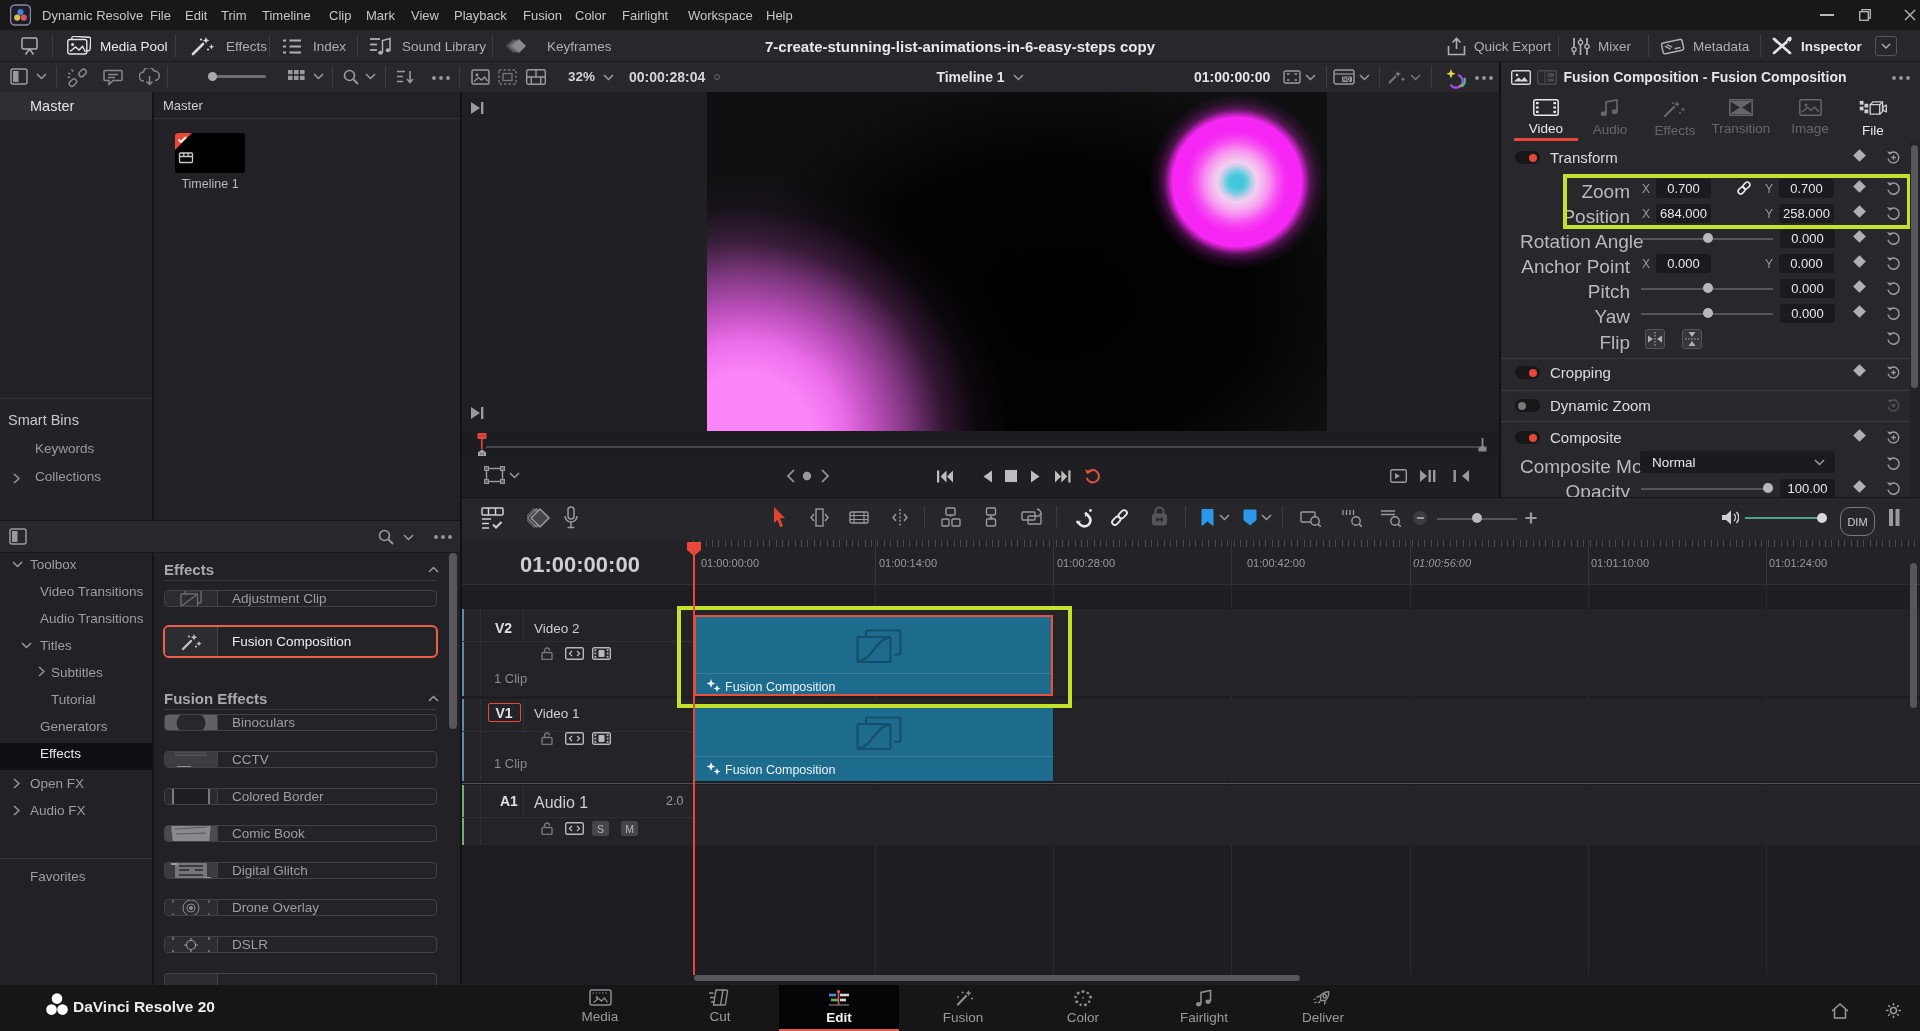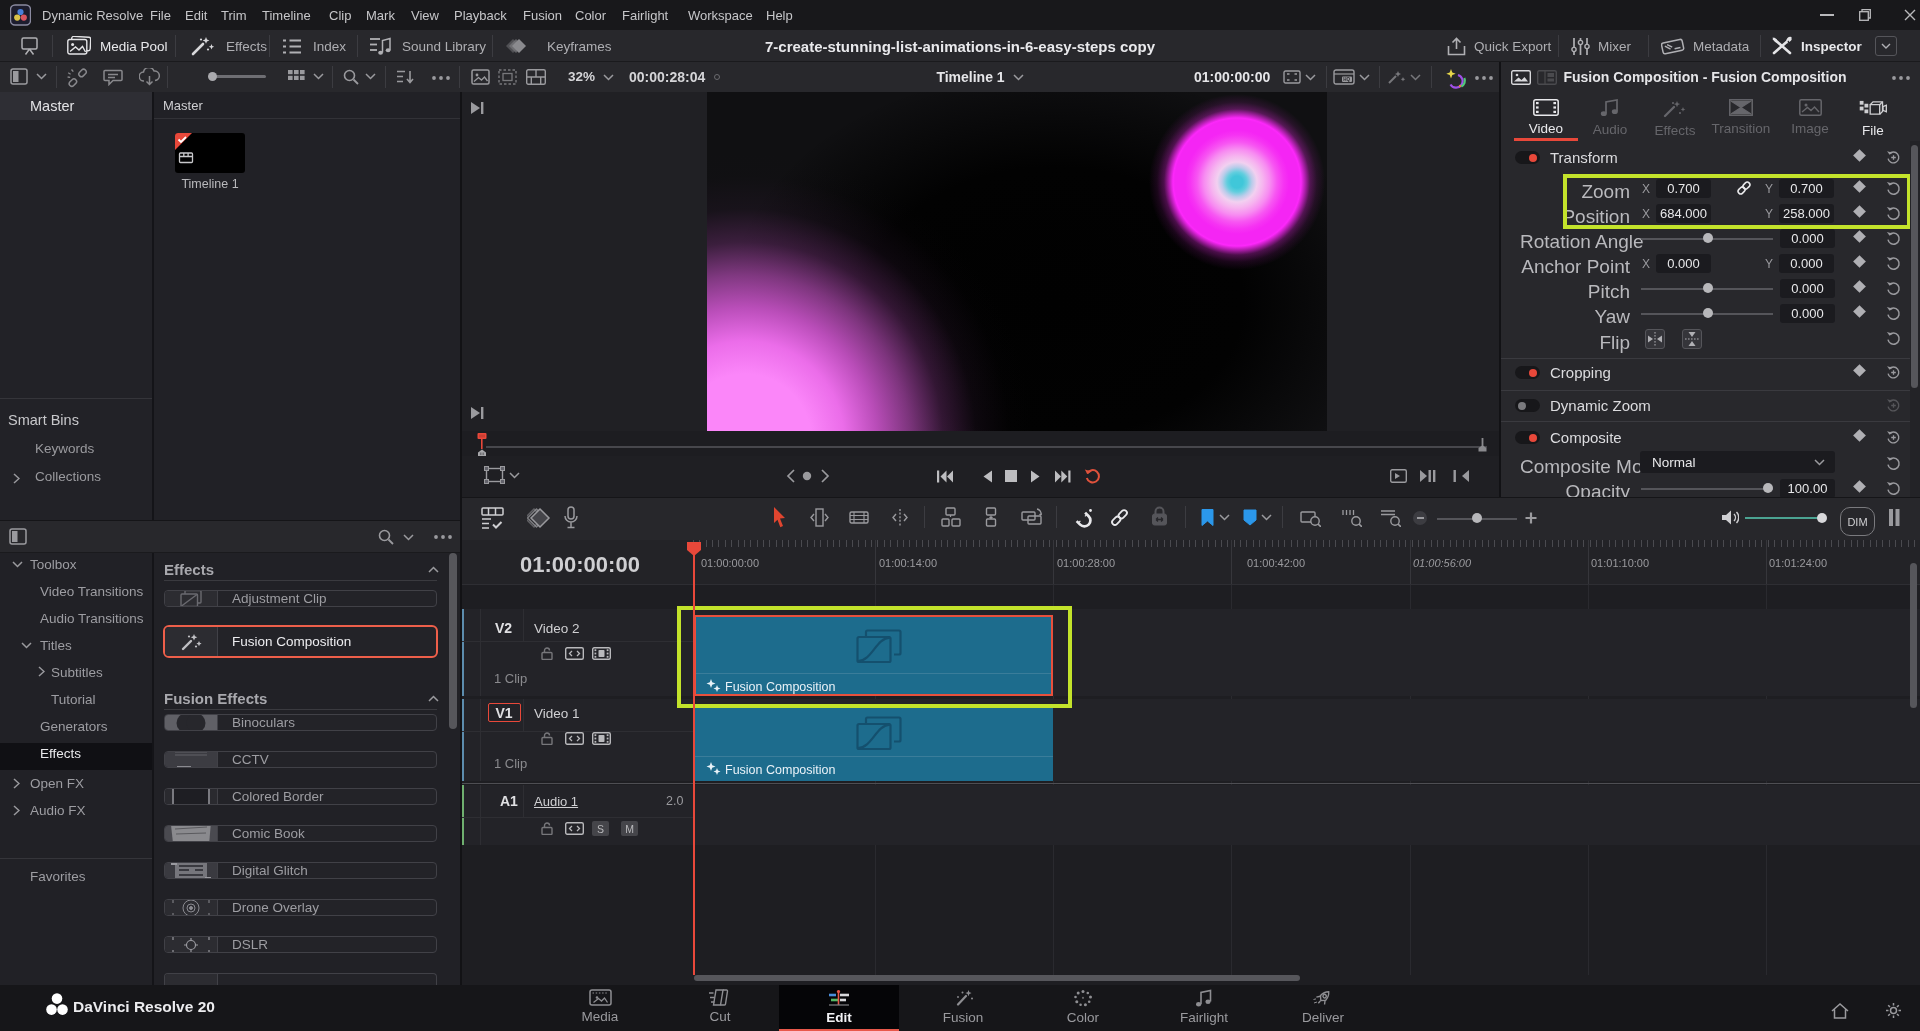--- a/index.html
+++ b/index.html
@@ -1089,21 +1089,21 @@
           <rect x="14.7" y="8.9" width="1.8" height="1.8"></rect>
           <rect x="6.5" y="3" width="6" height="7" rx="0.8"></rect>
         </g>
       </svg>
     <div class="abs" style="left:34px; top:171px; font-size:13px; color:#8a8a8e;">1 Clip</div>
 
     <div class="abs" style="left:20px; top:200px; width:1px; height:60px; background:#2e2e33;"></div>
     <div class="abs" style="left:63px; top:200px; width:1px; height:32px; background:#2e2e33;"></div>
     <div class="abs" style="left:0px; top:232px; width:233px; height:1px; background:#2e2e33;"></div>
     <div class="abs" style="left:40px; top:208px; font-size:14px; font-weight:700; color:#e0e0e3;">A1</div>
-    <div class="abs" style="left:74px; top:209px; font-size:13px; color:#d0d0d3;text-decoration:underline;">Audio 1</div>
+    <div class="abs" style="left:74px; top:209px; font-size:16px; color:#d0d0d3;">Audio 1</div>
     <div class="abs" style="left:206px; top:209px; font-size:12.5px; color:#9a9a9e;">2.0</div>
     <svg class="abs" style="left:81px;top:237px;" width="12" height="13" viewBox="0 0 12 13">
         <rect x="1" y="5.5" width="10" height="7" rx="1" fill="none" stroke="#77777b" stroke-width="1.4"></rect>
         <path d="M3.5 5.5 V3.5 a2.5 2.5 0 0 1 5 0" fill="none" stroke="#77777b" stroke-width="1.4"></path>
       </svg>
     <svg class="abs" style="left:105px;top:237px;" width="19" height="13" viewBox="0 0 19 13">
         <rect x="0.7" y="0.7" width="17.6" height="11.6" rx="1.5" fill="none" stroke="#b9b9bc" stroke-width="1.4"></rect>
         <path d="M7 4 L4.5 6.5 L7 9 M12 4 L14.5 6.5 L12 9" fill="none" stroke="#b9b9bc" stroke-width="1.3"></path>
       </svg>
     <div class="abs" style="left:132px; top:236px; width:17px; height:15px; background:#45454a; border-radius:2px; display:flex; align-items:center; justify-content:center; font-size:10.5px; color:#b9b9bc;">S</div>

